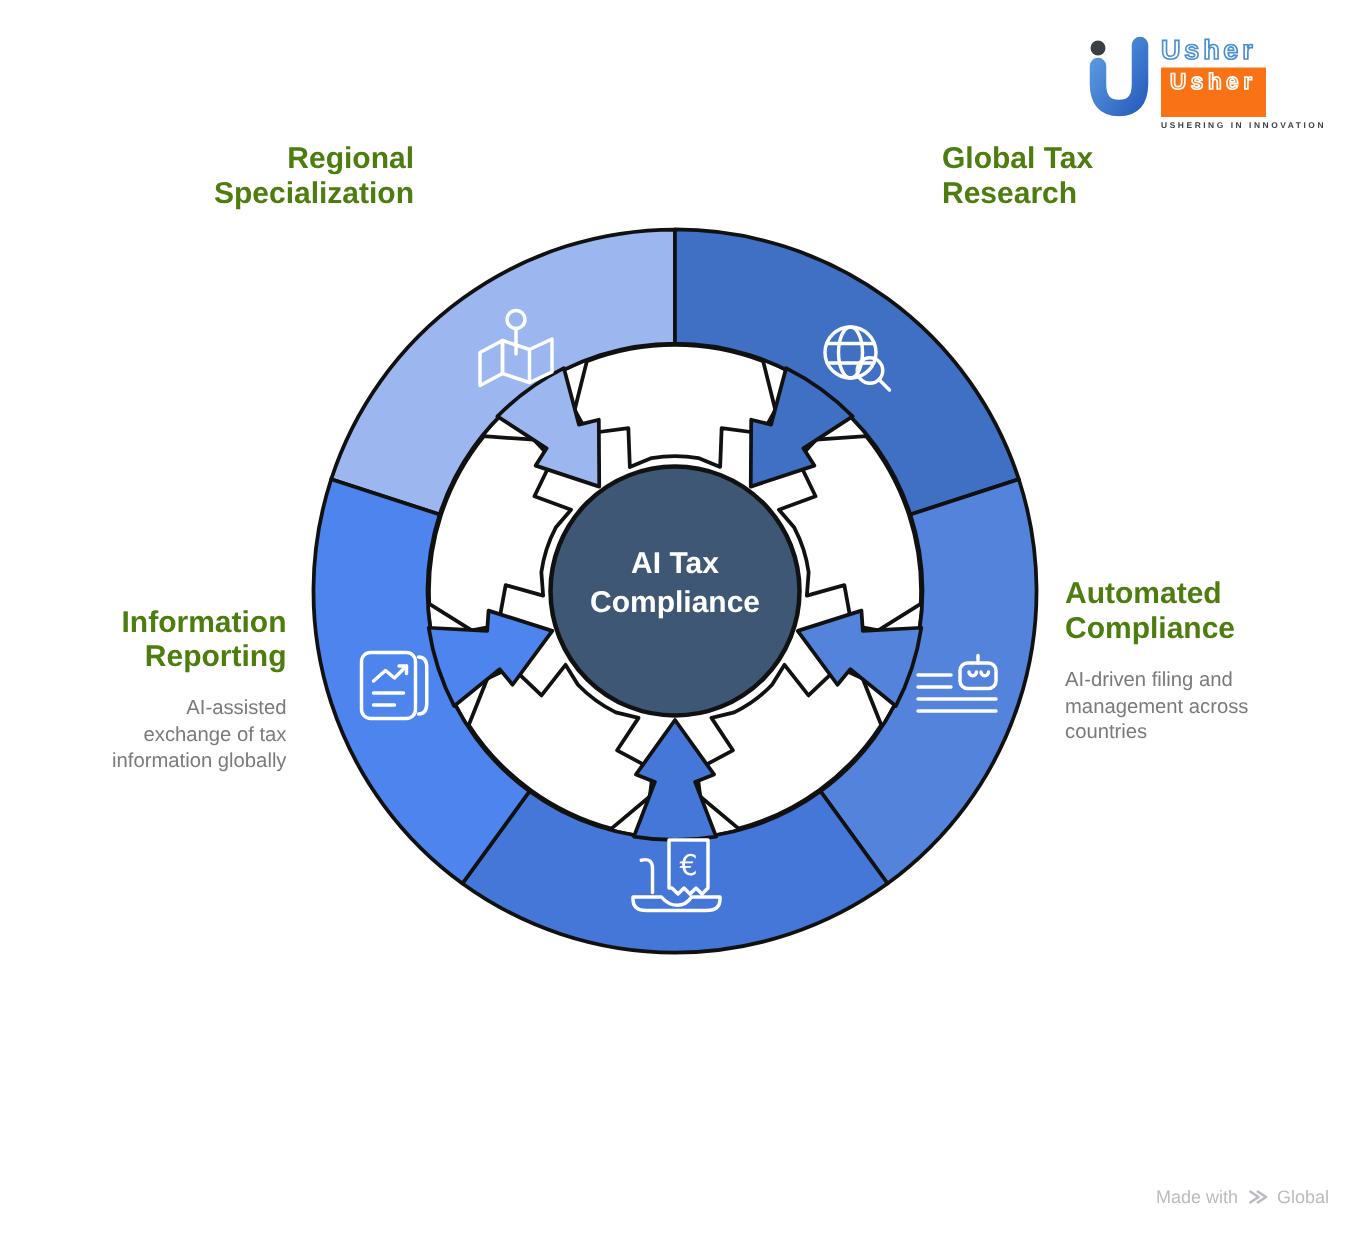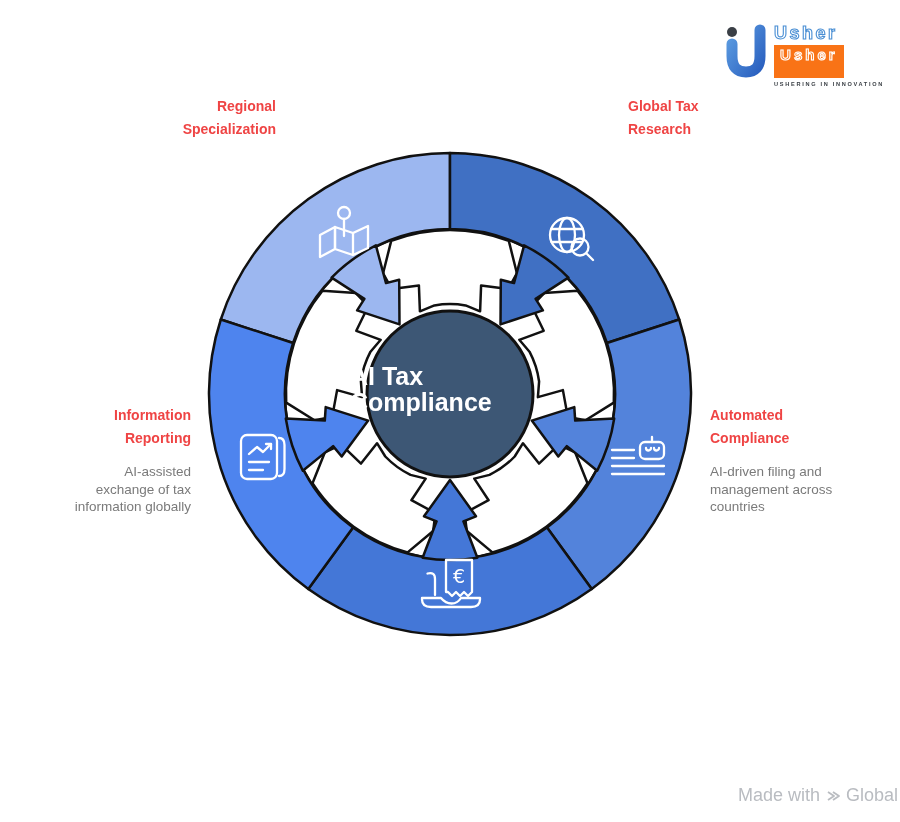--- a/index.html
+++ b/index.html
@@ -1,38 +1,38 @@
 <!DOCTYPE html>
 <html><head>
 <meta charset="utf-8">
 <style>
   html,body{margin:0;padding:0;background:#fff;}
   #stage{position:relative;width:900px;height:822px;background:#ffffff;overflow:hidden;
          font-family:"Liberation Sans", sans-serif;}
   svg{position:absolute;left:0;top:0;}
   .txtblock{position:absolute;}
-  .txtblock h3{margin:0;font-size:14px;line-height:23px;font-weight:bold;color:#ef4444;white-space:pre-line;}
+  .txtblock h3{margin:0;font-size:20px;line-height:23px;font-weight:bold;color:#4d7c0f;white-space:pre-line;}
   .txtblock p{margin:13px 0 0 0;font-size:13.5px;line-height:17.5px;color:#7a7a7a;white-space:pre-line;}
   .align-right{text-align:right;}
   .align-left{text-align:left;}
   .align-center{text-align:center;}
-  #center-title{position:absolute;left:350px;top:363px;width:200px;
-    color:#ffffff;font-size:25px;line-height:26px;font-weight:bold;white-space:pre-line;}
+  #center-title{position:absolute;left:350px;top:363px;width:200px;text-align:center;
+    color:#ffffff;font-size:20px;line-height:26px;font-weight:bold;white-space:pre-line;}
   
   #logo{position:absolute;top:24px;right:16px;display:flex;align-items:flex-start;gap:5px;}
   #logo .col{display:flex;flex-direction:column;align-items:flex-start;}
   .idea-txt{font-size:18px;font-weight:bold;letter-spacing:2.5px;color:#4a8fd4;
     -webkit-text-stroke:1.1px #4a8fd4;color:transparent;line-height:19px;}
   .usher-box{background:#f97316;padding:1px 6px 14px 6px;margin-top:2px;}
   .usher-txt{font-size:15px;font-weight:bold;letter-spacing:3px;
     -webkit-text-stroke:1.1px #ffffff;color:transparent;line-height:17px;}
   .tagline{margin-top:3px;font-size:5.6px;font-weight:bold;letter-spacing:1.7px;color:#3b4046;}
   
-  #footer{position:absolute;right:2px;bottom:16px;display:flex;align-items:center;gap:5px;
-    color:#b9bcc1;font-size:18px;}
+  #footer{position:absolute;right:14px;bottom:16px;display:flex;align-items:center;gap:5px;
+    color:#b9bcc1;font-size:12px;}
 </style>
 </head>
 <body>
 
 <div id="stage">
 
   <svg width="900" height="822" viewBox="0 0 900 822">
     <g id="gen">
         <circle cx="450" cy="394" r="165" fill="#ffffff" stroke="#111111" stroke-width="2.5"></circle>
         <path d="M450.0,153.0 A241,241 0 0 0 220.8,319.5 L293.1,343.0 A165,165 0 0 1 450.0,229.0 Z" fill="#9cb7f0" stroke="#111111" stroke-width="2.5" stroke-linejoin="round"></path>
@@ -119,21 +119,21 @@
   <div class="txtblock align-right" style="right:624px;top:95px;width:230px;">
     <h3>Regional
 Specialization</h3>
   </div>
 
   <div class="txtblock align-left" style="left:628px;top:95px;width:215px;">
     <h3>Global Tax
 Research</h3>
   </div>
 
-  <div class="txtblock align-left" style="left:710px;top:404px;width:190px;">
+  <div class="txtblock align-left" style="left:710px;top:385px;width:190px;">
     <h3>Automated
 Compliance</h3>
     <p>AI-driven filing and
 management across
 countries</p>
   </div>
 
 
   <div class="txtblock align-right" style="right:709px;top:404px;width:230px;">
     <h3>Information

